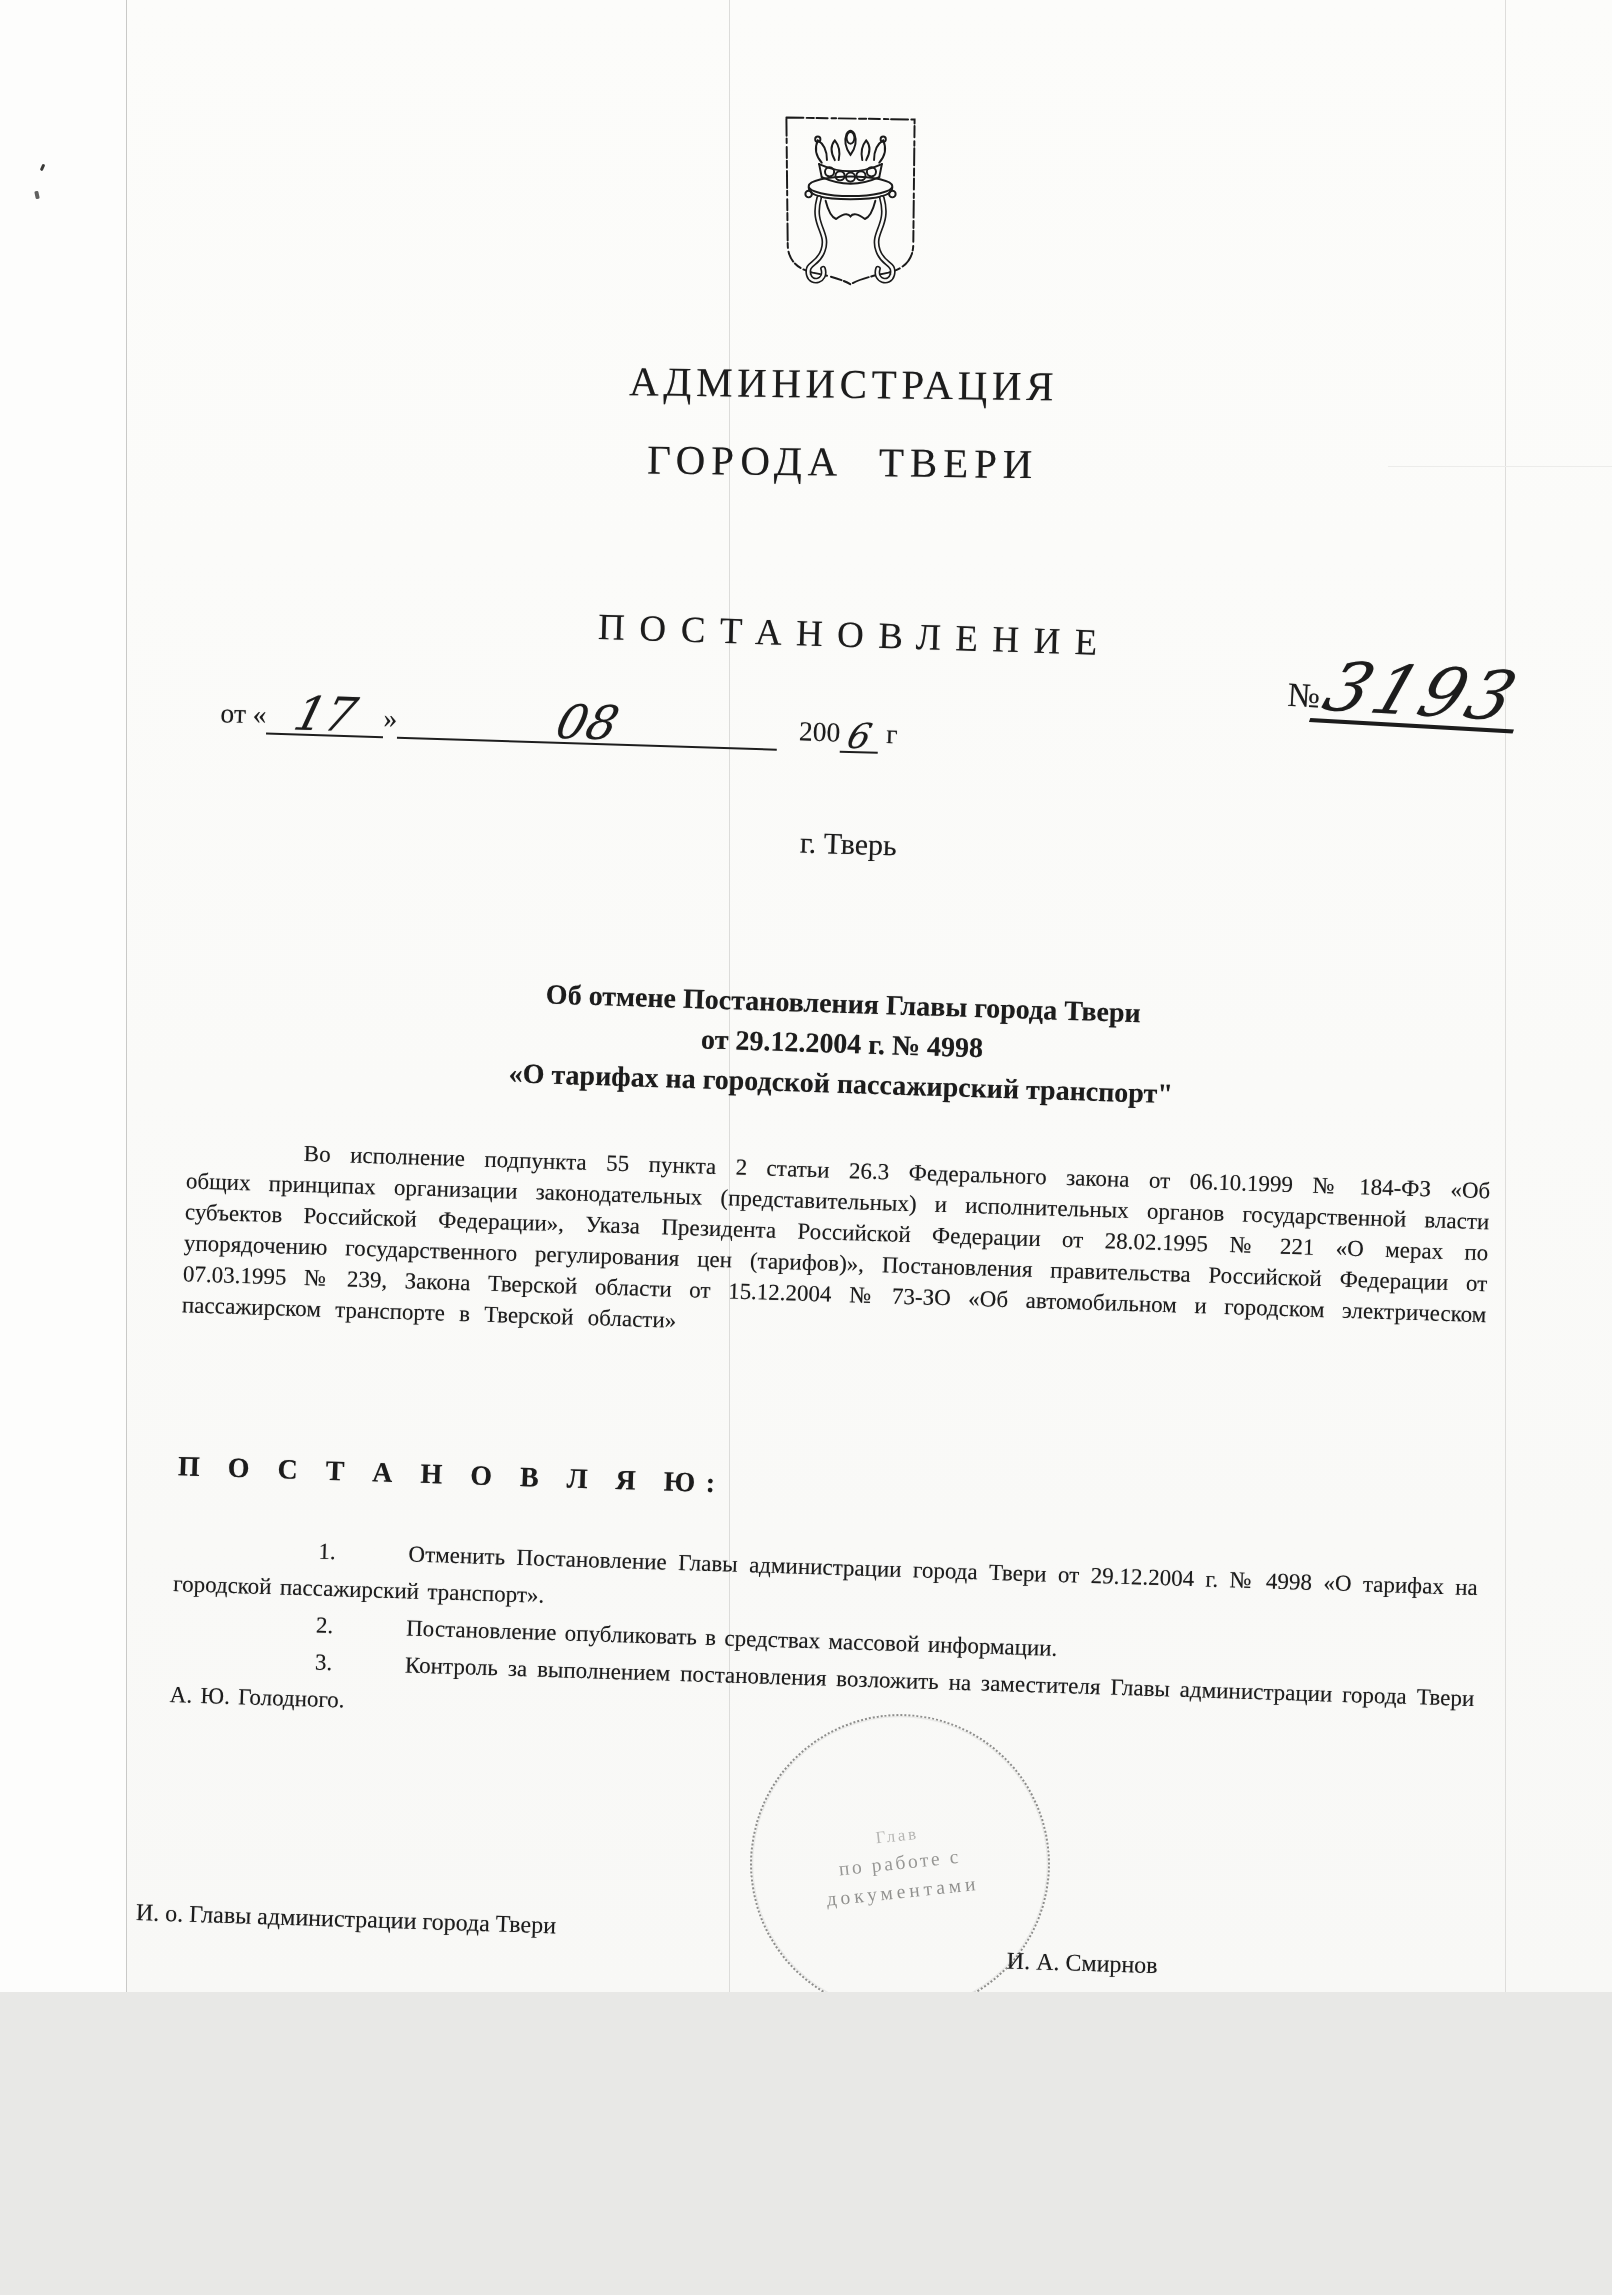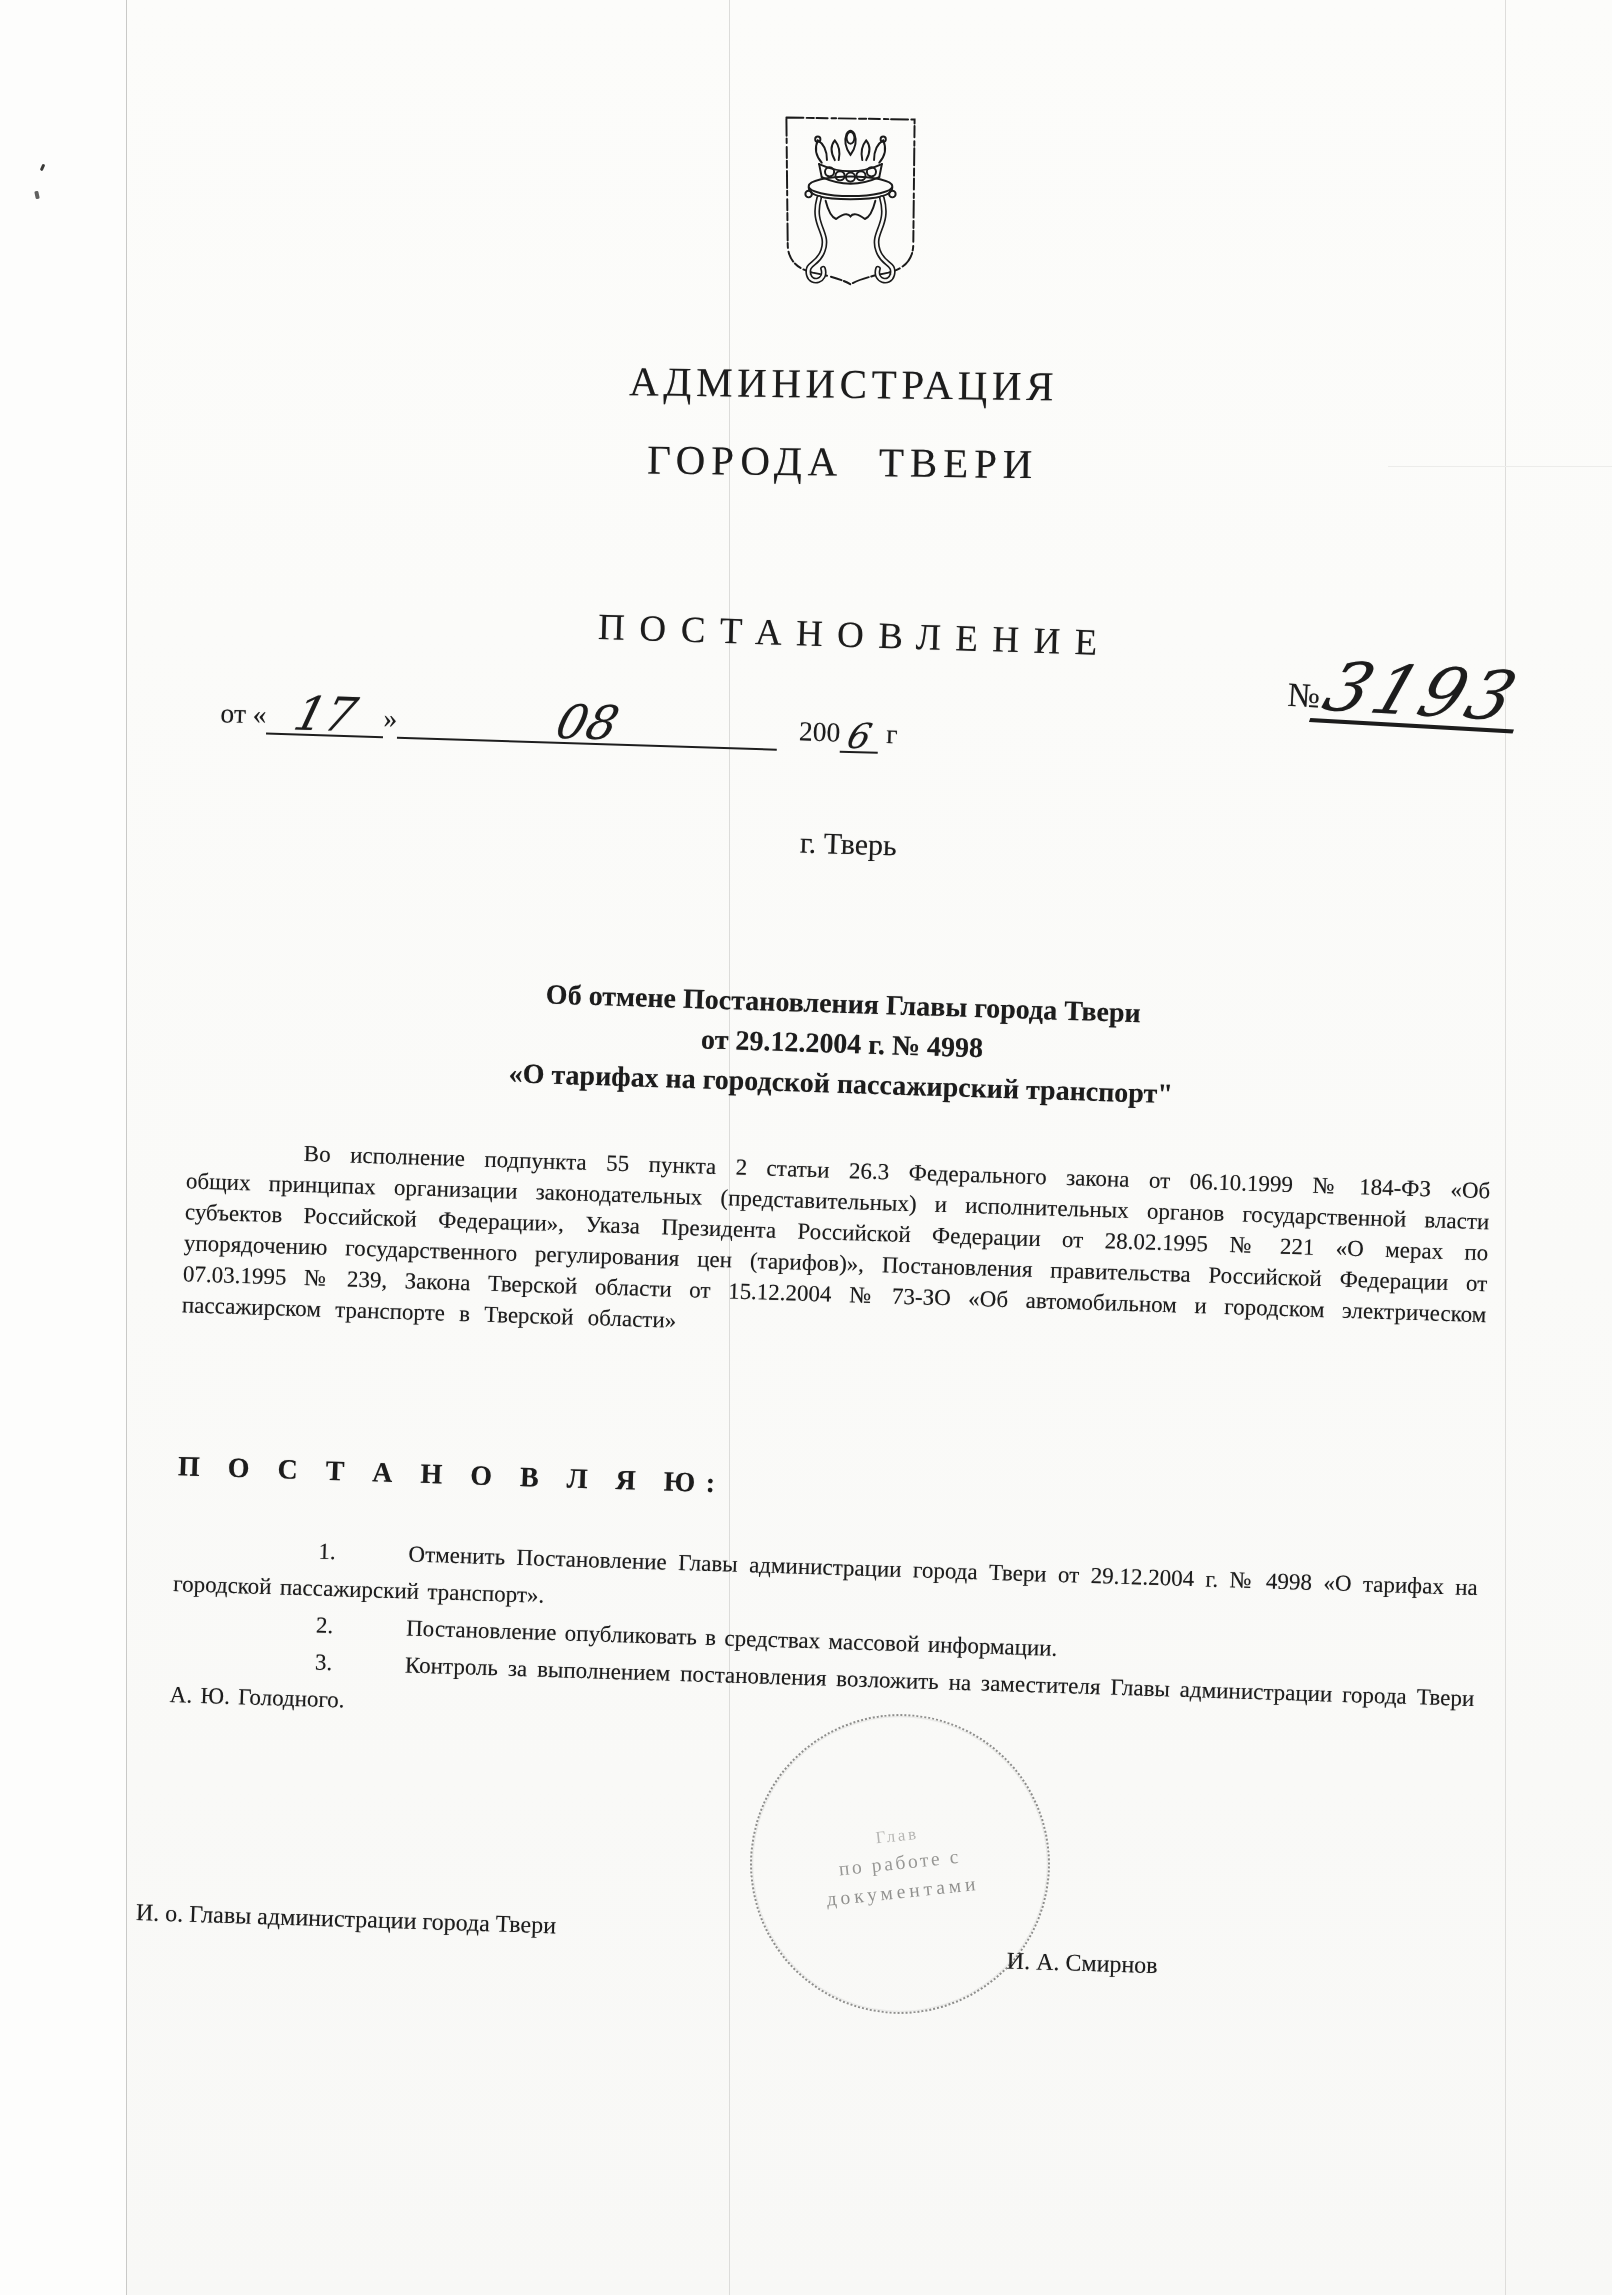--- a/index.html
+++ b/index.html
@@ -1,17 +1,17 @@
 <!DOCTYPE html>
 <html lang="ru" style="font-size:10.5px"><head>
 <meta charset="utf-8">
 <style>
   html,body{margin:0;padding:0;background:#e8e8e6;}
   .page{
-    position:relative;width:1613px;height:2295px;margin:0 auto;
+    position:relative;width:1613px;height:1992px;margin:0 auto;
     background:linear-gradient(180deg,#fcfcfa 0%,#fafaf8 55%,#f8f8f6 100%);
     overflow:hidden;color:#1c1c1c;
     font-family:"Liberation Serif","DejaVu Serif",serif;
     text-shadow:0 0 0.8px rgba(25,25,25,.45);
   }
   
   .scan-strip{position:absolute;left:0;top:0;bottom:0;width:126px;background:#fdfdfc;}
   .fold{position:absolute;top:0;bottom:0;width:1.3px;}
   .fold-left{left:126px;background:#c9c9c7;}
   .fold-mid{left:729px;background:#dcdcda;}

